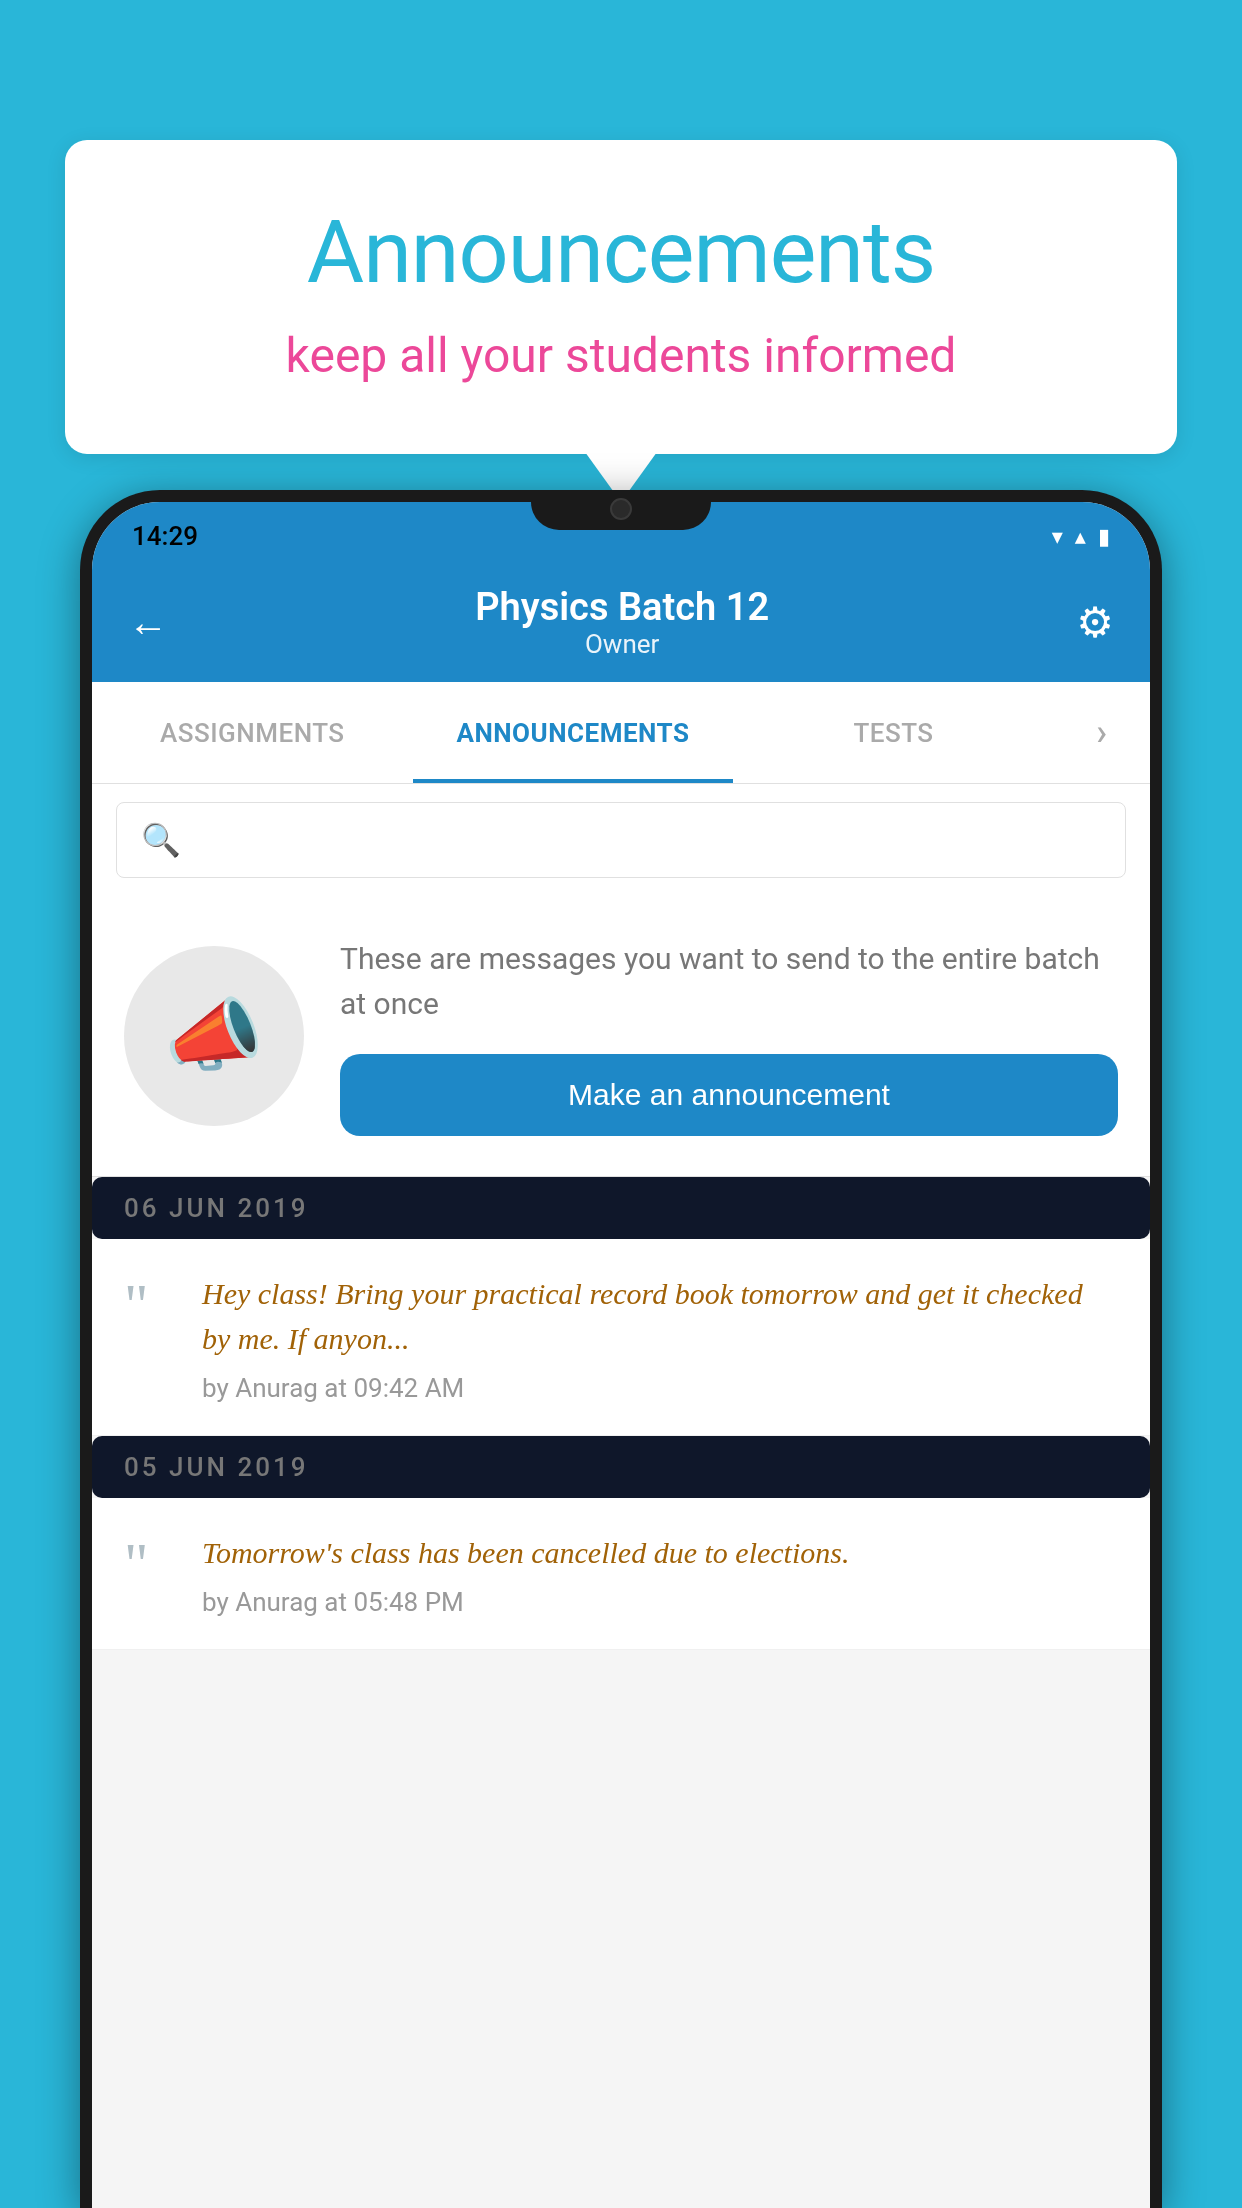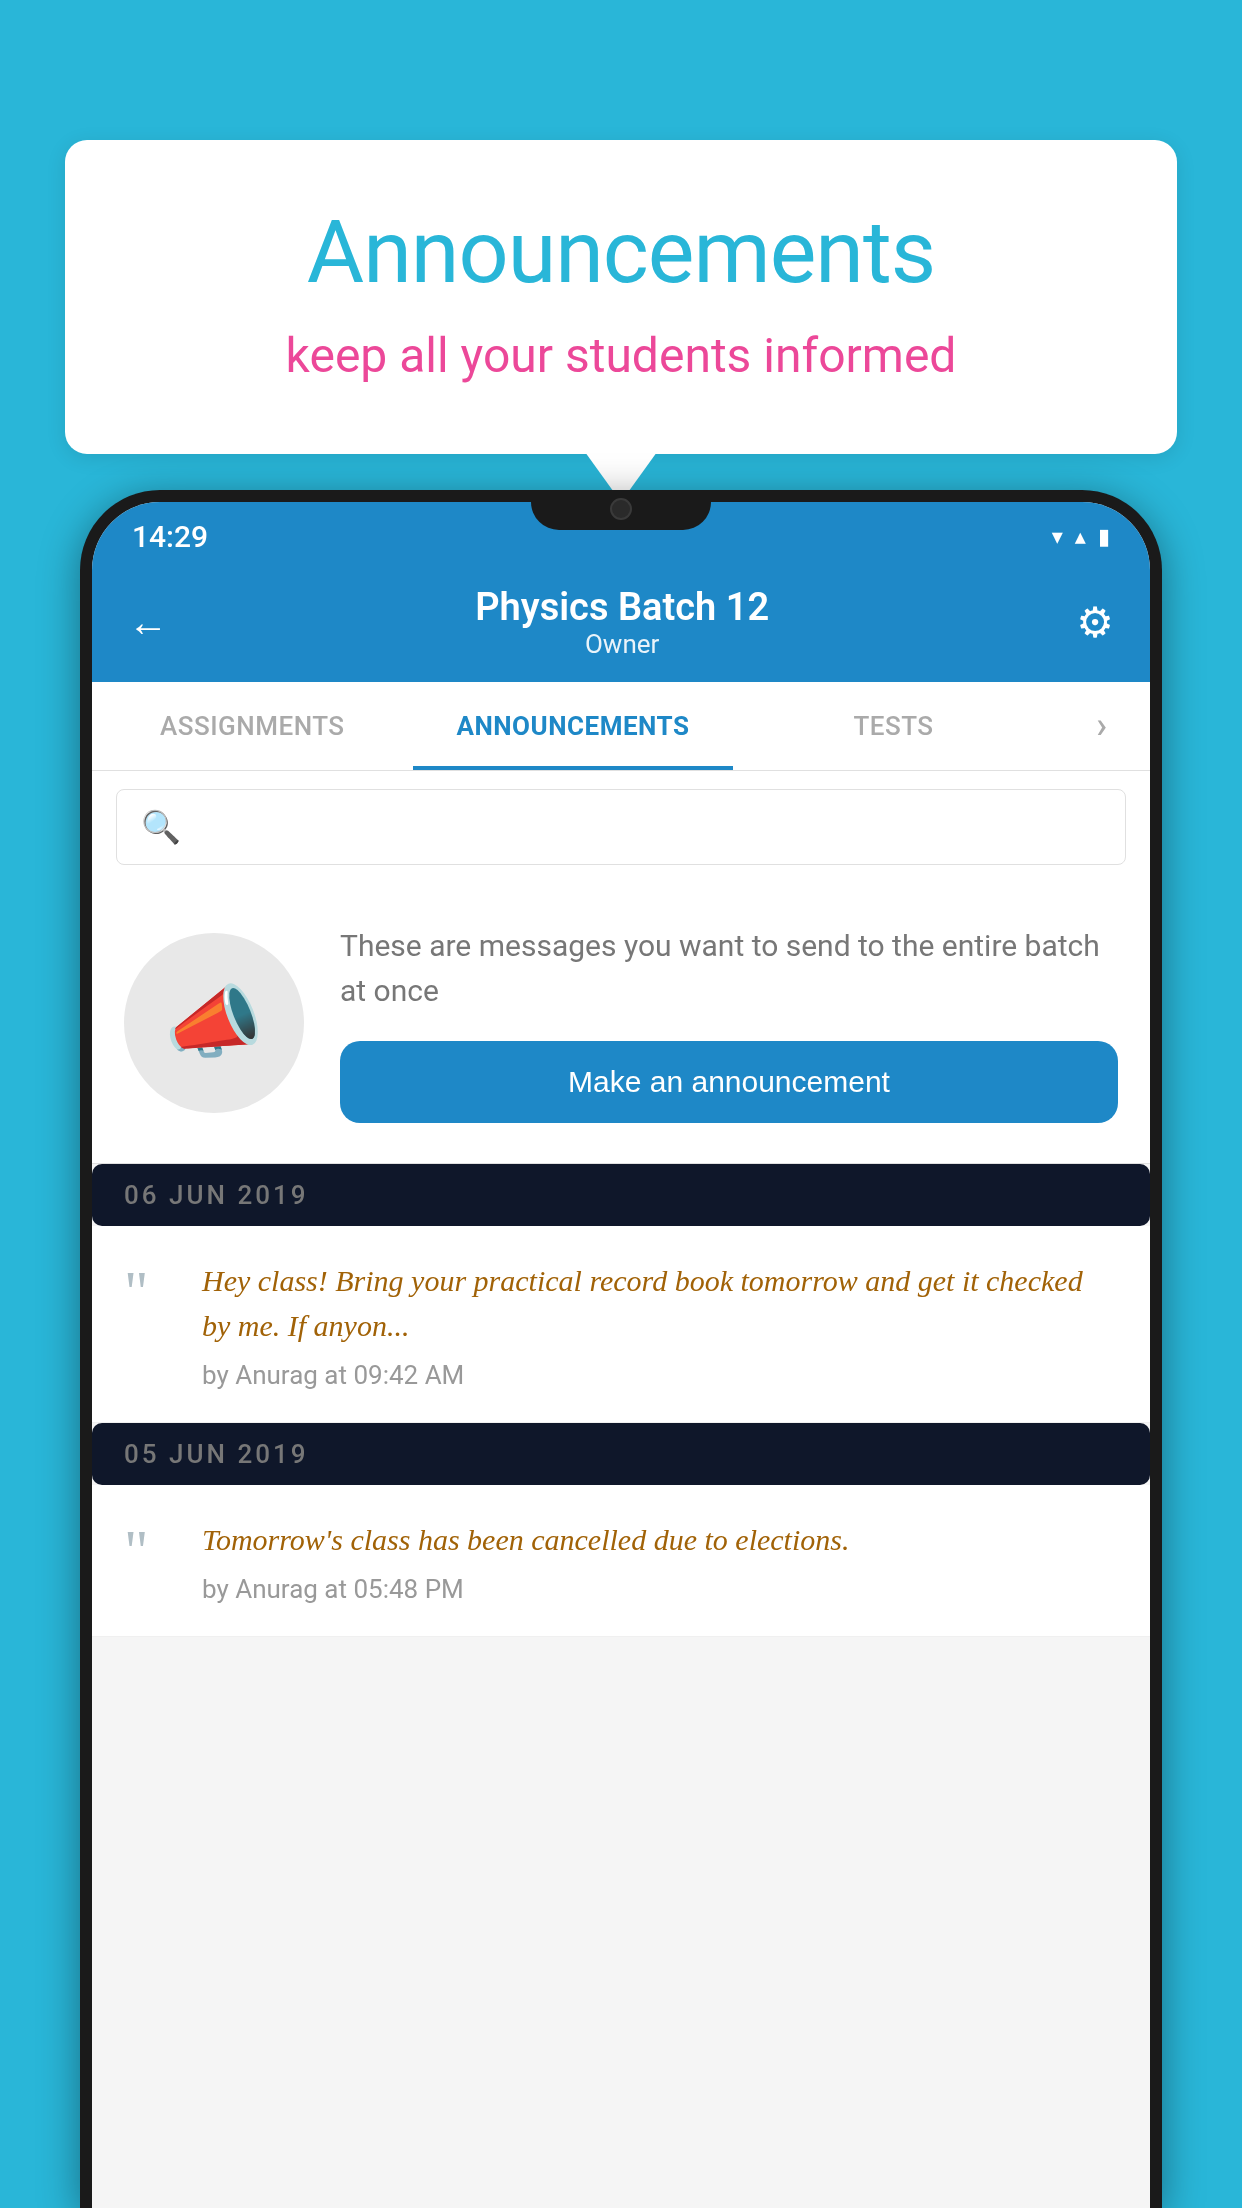--- a/index.html
+++ b/index.html
@@ -112,22 +112,22 @@
       background: #1e88c7;
       height: 60px;
       display: flex;
       align-items: center;
       justify-content: space-between;
       padding: 0 40px;
       padding-top: 8px;
     }
 
     .status-time {
-      color: #ffffff;
-      font-size: 30px;
+      color: #000000;
+      font-size: 26px;
       font-weight: 500;
     }
 
     .status-icons {
       display: flex;
       align-items: center;
       gap: 12px;
     }
 
     .wifi-icon, .signal-icon, .battery-icon {
@@ -172,21 +172,21 @@
       color: white;
       font-size: 42px;
       cursor: pointer;
     }
 
     
     .tabs {
       background: white;
       display: flex;
       border-bottom: 1px solid #e0e0e0;
-      height: 89px;
+      height: 102px;
     }
 
     .tab {
       flex: 1;
       display: flex;
       align-items: center;
       justify-content: center;
       font-size: 26px;
       font-weight: 500;
       color: #aaa;

